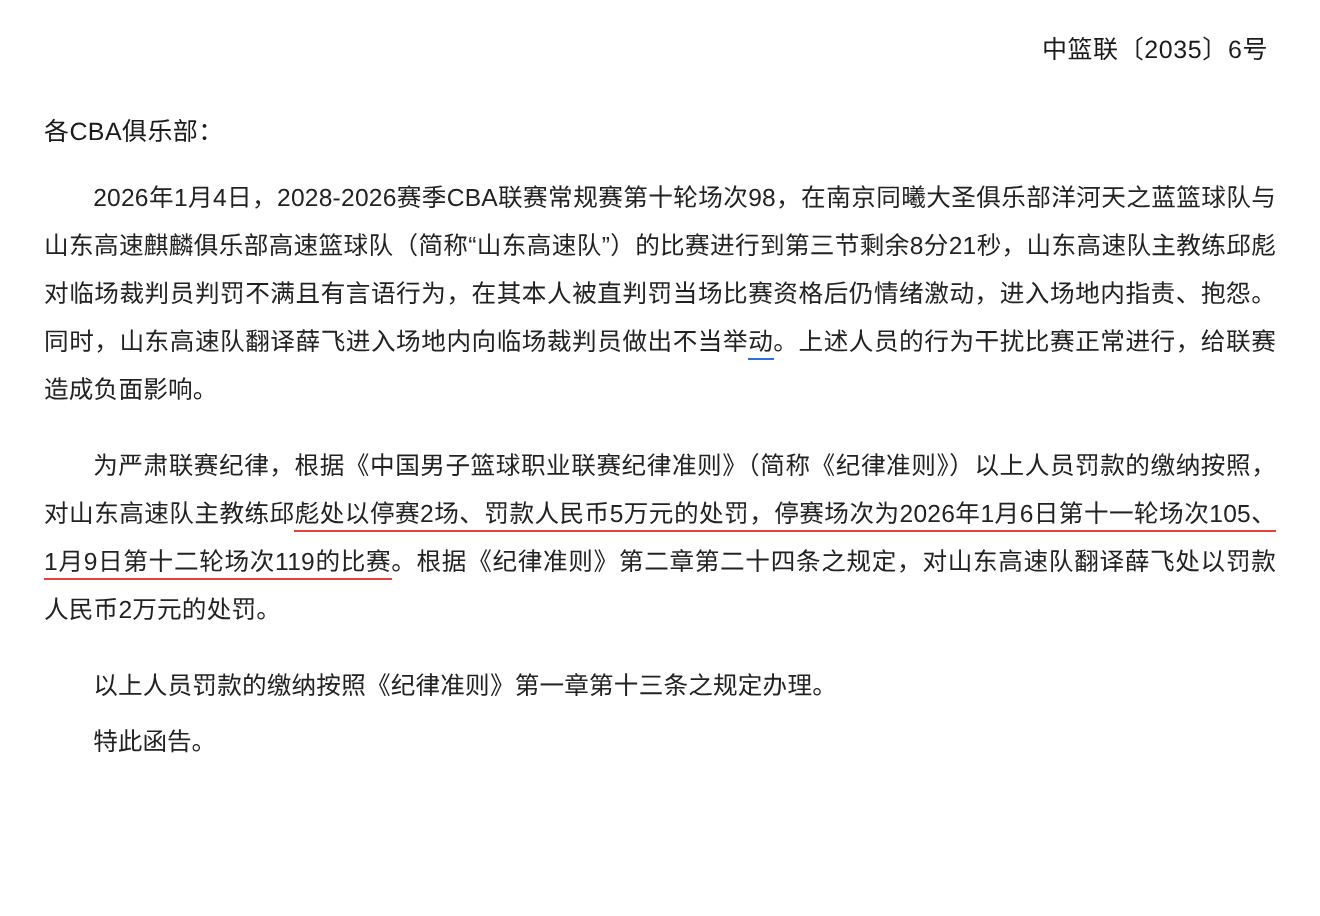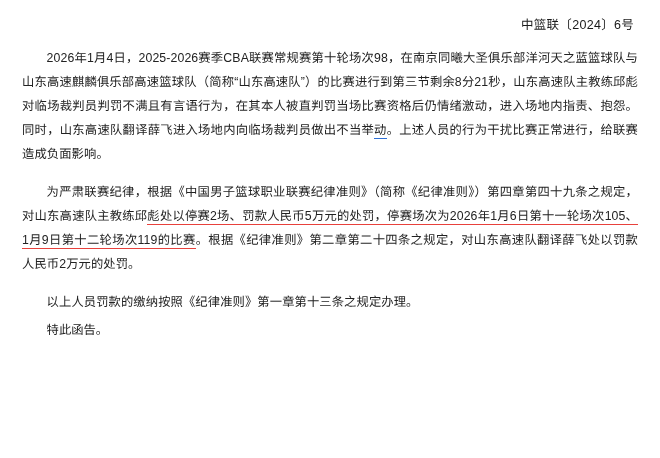--- a/index.html
+++ b/index.html
@@ -60,22 +60,23 @@
     line-height: 1.95;
     color: #222222;
     text-indent: 2em;
   }
 </style>
 </head>
 <body>
 
 <div class="page">
 
-  <div class="doc-number">中篮联〔2024〕6号</div>
+  <div class="doc-number">中篮联〔2035〕6号</div>
 
+  <div class="salutation">各CBA俱乐部：</div>
 
-  <div class="para" id="para-1"><span>2026年1月4日，2025-2026赛季CBA联赛常规赛第十轮场次98，在南京同曦大圣俱乐部洋河天之蓝篮球队与山东高速麒麟俱乐部高速篮球队（简称“山东高速队”）的比赛进行到第三节剩余8分21秒，山东高速队主教练邱彪对临场裁判员判罚不满且有言语行为，在其本人被直判罚当场比赛资格后仍情绪激动，进入场地内指责、抱怨。同时，山东高速队翻译薛飞进入场地内向临场裁判员做出不当举</span><span class="ul-blue">动</span><span>。上述人员的行为干扰比赛正常进行，给联赛造成负面影响。</span></div>
-  <div class="para" id="para-2"><span>为严肃联赛纪律，根据《中国男子篮球职业联赛纪律准则》（简称《纪律准则》）第四章第四十九条之规定，对山东高速队主教练邱</span><span class="ul-red">彪处以停赛2场、罚款人民币5万元的处罚，停赛场次为2026年1月6日第十一轮场次105、1月9日第十二轮场次119的比赛</span><span>。根据《纪律准则》第二章第二十四条之规定，对山东高速队翻译薛飞处以罚款人民币2万元的处罚。</span></div>
+  <div class="para" id="para-1"><span>2026年1月4日，2028-2026赛季CBA联赛常规赛第十轮场次98，在南京同曦大圣俱乐部洋河天之蓝篮球队与山东高速麒麟俱乐部高速篮球队（简称“山东高速队”）的比赛进行到第三节剩余8分21秒，山东高速队主教练邱彪对临场裁判员判罚不满且有言语行为，在其本人被直判罚当场比赛资格后仍情绪激动，进入场地内指责、抱怨。同时，山东高速队翻译薛飞进入场地内向临场裁判员做出不当举</span><span class="ul-blue">动</span><span>。上述人员的行为干扰比赛正常进行，给联赛造成负面影响。</span></div>
+  <div class="para" id="para-2"><span>为严肃联赛纪律，根据《中国男子篮球职业联赛纪律准则》（简称《纪律准则》）以上人员罚款的缴纳按照，对山东高速队主教练邱</span><span class="ul-red">彪处以停赛2场、罚款人民币5万元的处罚，停赛场次为2026年1月6日第十一轮场次105、1月9日第十二轮场次119的比赛</span><span>。根据《纪律准则》第二章第二十四条之规定，对山东高速队翻译薛飞处以罚款人民币2万元的处罚。</span></div>
   <div class="para" id="para-4"><span>以上人员罚款的缴纳按照《纪律准则》第一章第十三条之规定办理。</span></div>
 
   <div class="closing">特此函告。</div>
 
 </div>
 
 </body></html>

